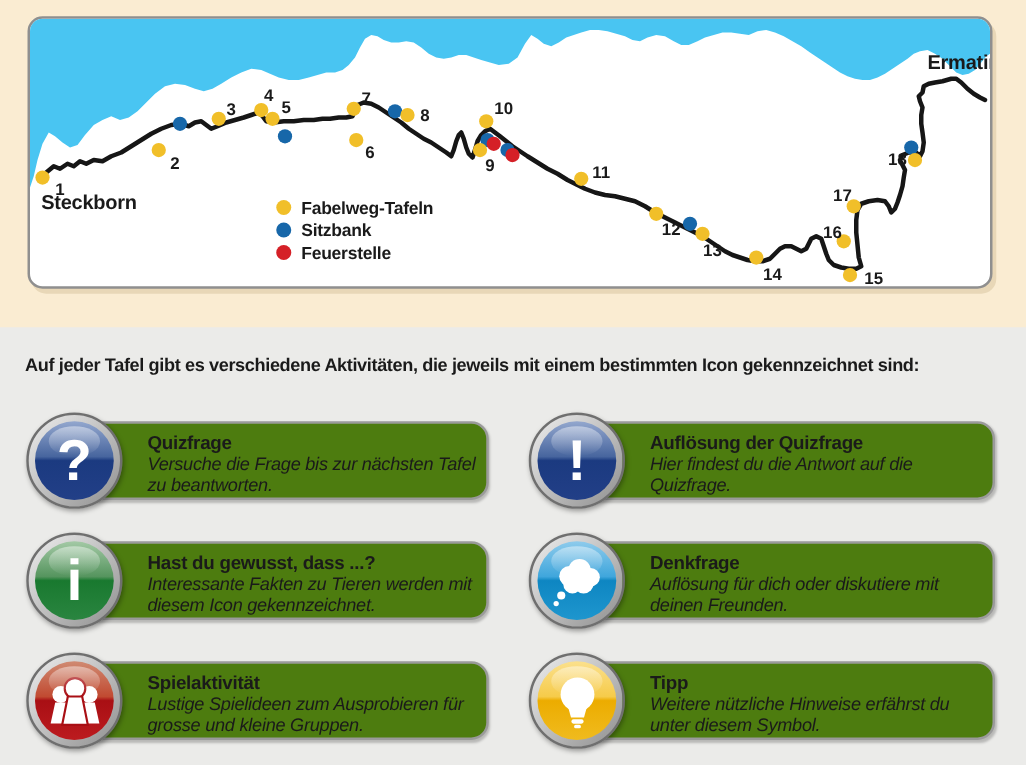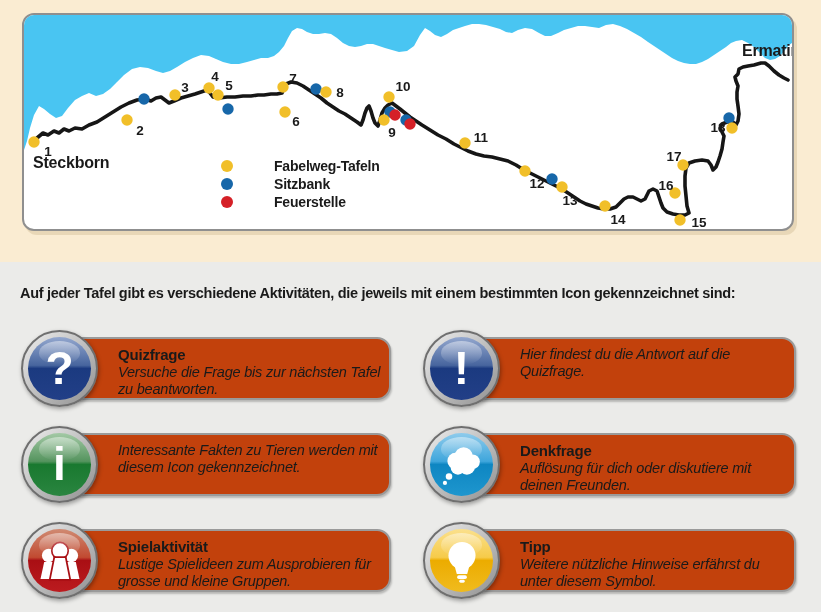--- a/index.html
+++ b/index.html
@@ -12,35 +12,35 @@
   .map-panel{
     position:absolute;left:22px;top:13px;width:772px;height:218px;box-sizing:border-box;
     background:#ffffff;border:2.5px solid #8f8f8f;border-radius:12px;
     box-shadow:3px 4px 0 rgba(150,120,60,.18);overflow:hidden;
   }
   .map-panel svg{position:absolute;inset:0;width:100%;height:100%;}
   .place-label{position:absolute;font-weight:bold;font-size:16px;color:#1a1a1a;letter-spacing:-.2px;}
   .place-steckborn{left:9px;top:139px;}
   .place-ermatingen{left:677px;top:27px;margin-left:41px;}
   .map-legend{position:absolute;left:197px;top:142px;}
-  .legend-row{display:flex;align-items:center;height:18px;gap:33px;}
+  .legend-row{display:flex;align-items:center;height:18px;}
   .legend-dot{width:12px;height:12px;border-radius:50%;margin-right:8px;flex:0 0 auto;}
   .legend-label{font-weight:bold;font-size:14px;letter-spacing:-.2px;}
   
   .bottom-area{position:absolute;left:0;top:262px;width:821px;height:454px;background:#ebebe9;}
   .intro{position:absolute;left:20px;top:23px;width:792px;font-weight:bold;font-size:14.5px;letter-spacing:-.3px;}
   .cards-grid{
     position:absolute;left:21px;top:68px;width:775px;
     display:grid;grid-template-columns:370px 373px;grid-column-gap:32px;
     grid-template-rows:77px 77px 77px;grid-row-gap:19px;
   }
   .activity{position:relative;height:77px;}
   .bubble{
     position:absolute;left:13px;right:0;top:7px;height:63px;box-sizing:border-box;
-    background:#c2410c;border:2px solid #9a9a9a;border-radius:14px;
+    background:#4d7c0f;border:2px solid #9a9a9a;border-radius:14px;
     box-shadow:1px 2px 2px rgba(0,0,0,.22);
     padding:7px 4px 4px 82px;
   }
   .card-title{font-weight:bold;font-size:15px;letter-spacing:-.2px;margin-bottom:1px;}
   .card-body{font-size:14.5px;line-height:16.5px;letter-spacing:-.2px;font-style:italic;}
   .badge{
     position:absolute;left:0;top:0;width:77px;height:77px;box-sizing:border-box;z-index:2;
     border:2px solid #6f6f6f;border-radius:50%;
     background:linear-gradient(135deg,#ededed 0%,#c9c9c9 40%,#8f8f8f 100%);
     box-shadow:1px 2px 4px rgba(0,0,0,.35);
@@ -155,31 +155,33 @@
       </div>
     </div>
 
     <div class="activity">
       <div class="badge scheme-blue">
         <div class="badge-inner">
           <span class="badge-glyph">!</span>
         </div>
       </div>
       <div class="bubble">
+        <div class="card-title">Auflösung der Quizfrage</div>
         <div class="card-body">Hier findest du die Antwort auf die Quizfrage.</div>
       </div>
     </div>
 
     <div class="activity">
       <div class="badge scheme-green">
         <div class="badge-inner">
           <span class="badge-glyph">i</span>
         </div>
       </div>
       <div class="bubble">
+        <div class="card-title">Hast du gewusst, dass ...?</div>
         <div class="card-body">Interessante Fakten zu Tieren werden mit diesem Icon gekennzeichnet.</div>
       </div>
     </div>
 
     <div class="activity">
       <div class="badge scheme-azure">
         <div class="badge-inner">
           <svg class="badge-svg" viewBox="0 0 64 64">
             <g fill="#ffffff">
               <circle cx="24" cy="27" r="10"></circle>

